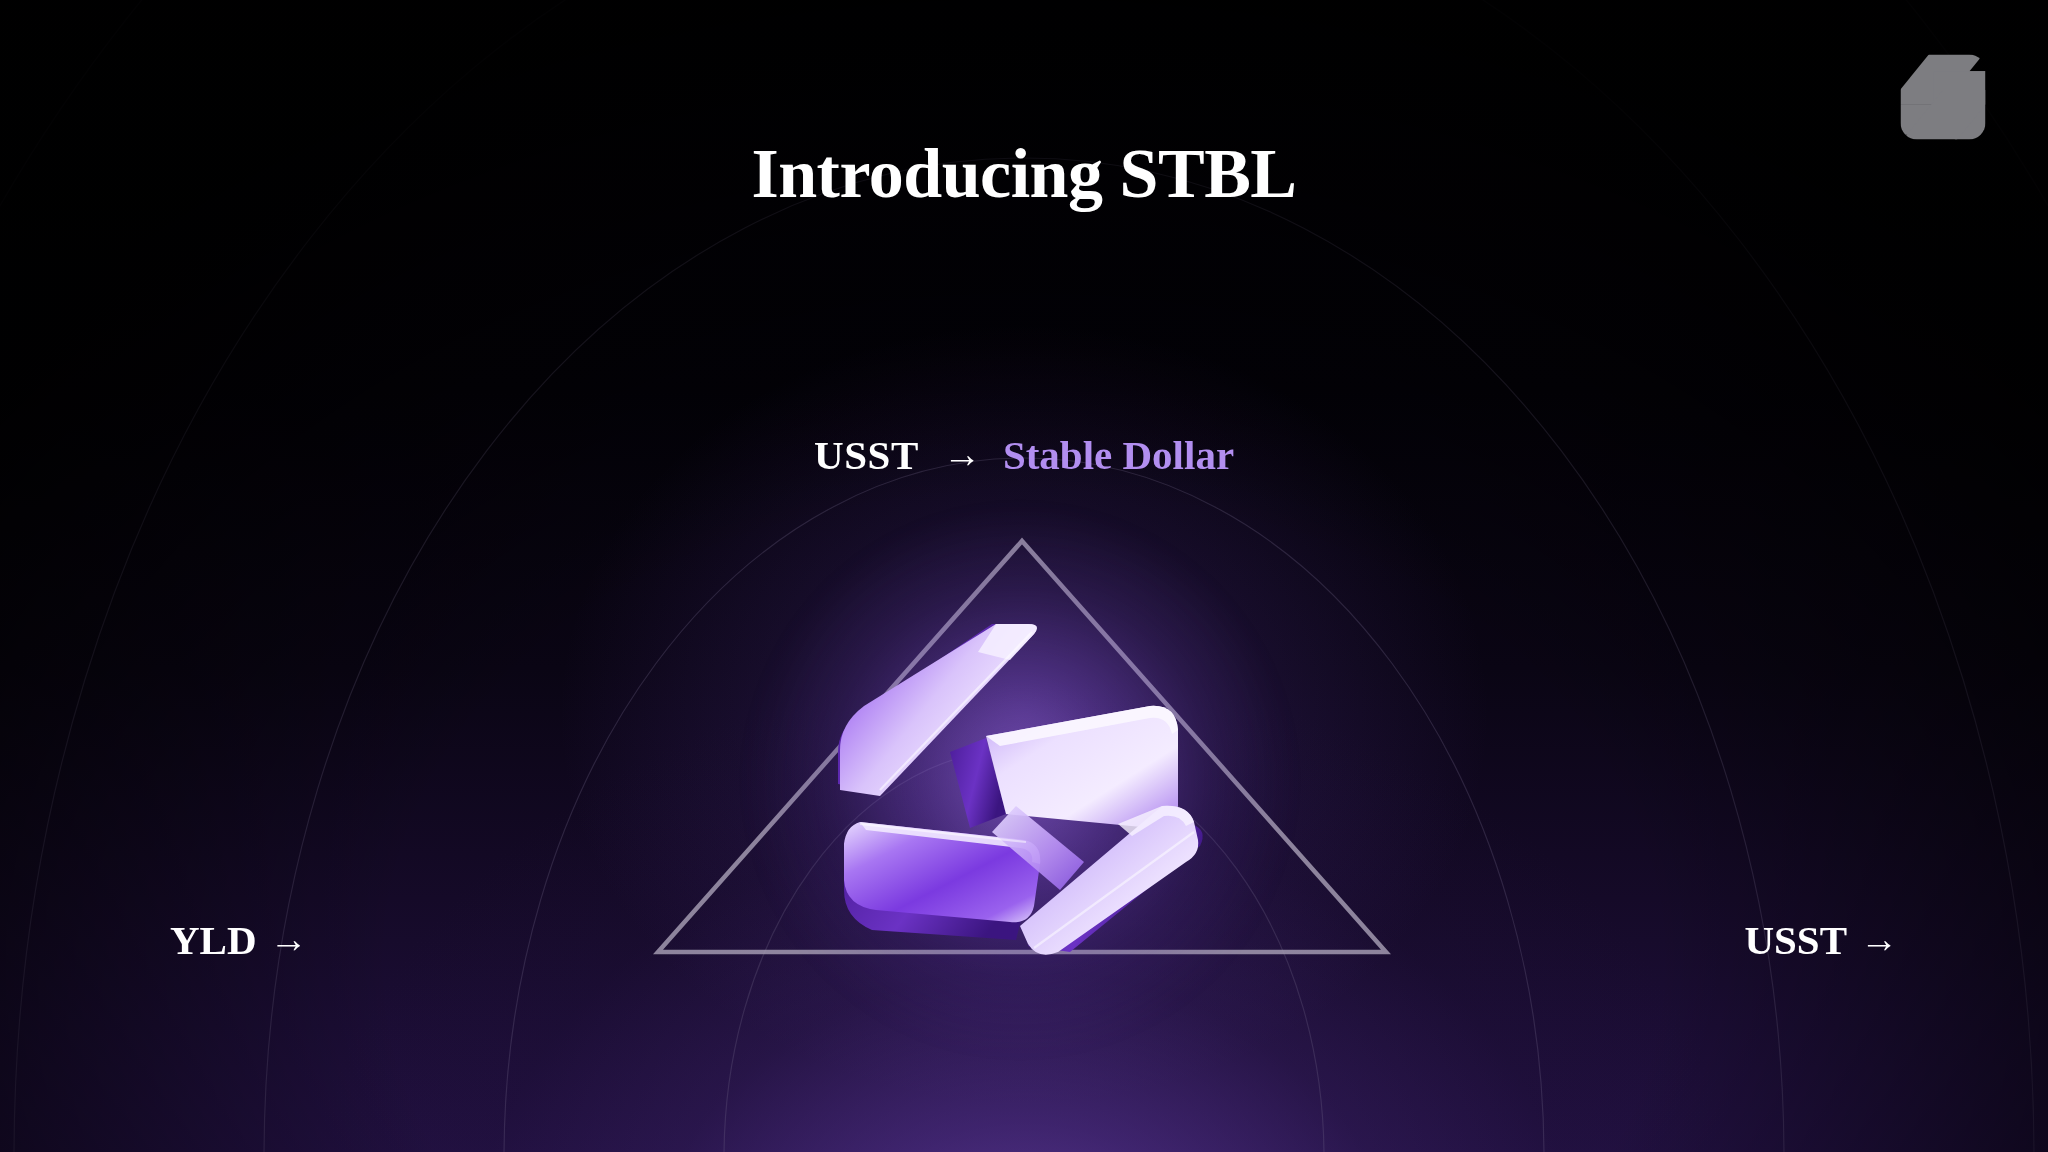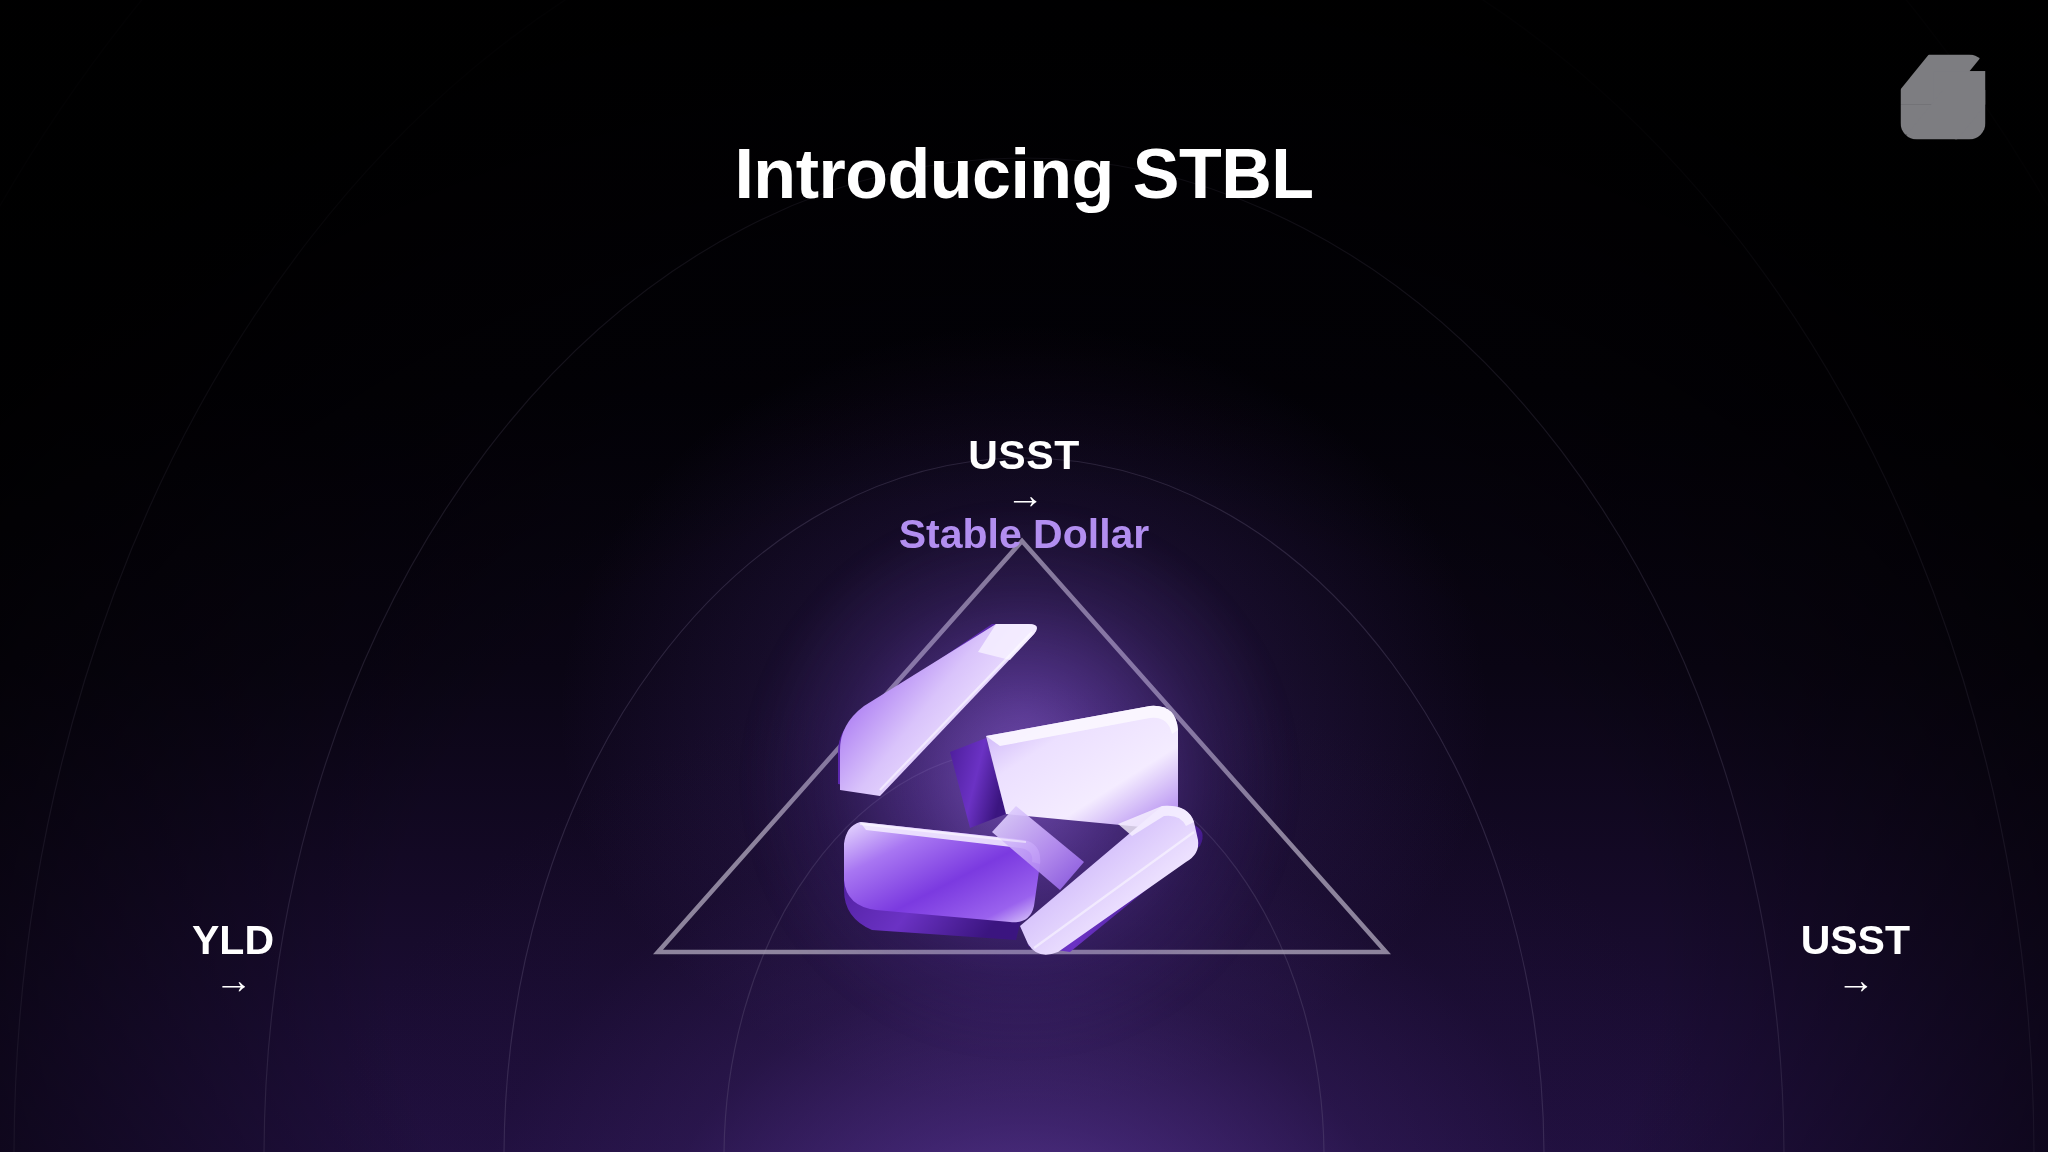--- a/index.html
+++ b/index.html
@@ -7,21 +7,21 @@
     margin: 0;
     padding: 0;
     background: #000000;
   }
   #stage {
     position: relative;
     width: 2048px;
     height: 1152px;
     overflow: hidden;
     background: #701a75;
-    font-family: Liberation Sans, sans-serif;
+    font-family: Liberation Serif, serif;
     -webkit-font-smoothing: antialiased;
   }
 
   
   .bg-base {
     position: absolute;
     inset: 0;
     background:
       radial-gradient(ellipse 900px 760px at 50% 112%,
         rgba(132, 86, 206, 0.60) 0%,
@@ -83,24 +83,22 @@
     font-weight: 400;
     letter-spacing: 0.1px;
     line-height: 1;
     white-space: nowrap;
   }
 
   
   .token-row {
     position: absolute;
     display: flex;
-    align-items: center;
     white-space: nowrap;
     line-height: 1;
-    flex-direction: column;
   }
   .token-row .tok {
     color: #ffffff;
     font-weight: 700;
   }
   .token-row .arrow {
     color: #ffffff;
     font-weight: 500;
   }
   .token-row .meaning {
@@ -116,21 +114,20 @@
     font-size: 41px;
   }
   .row-usst .tok { letter-spacing: 0.6px; }
   .row-usst .arrow { margin: 0 22px 0 24px; font-size: 38px; }
 
   
   .row-yld {
     left: 170px;
     top: 920px;
     font-size: 41px;
-    margin-left: 22px;
   }
   .row-yld .arrow { margin: 0 12px 0 13px; font-size: 38px; }
 
   
   .row-stbl {
     right: 138px;
     top: 920px;
     font-size: 41px;
   }
   .row-stbl .arrow { margin: 0 12px 0 13px; font-size: 38px; }

